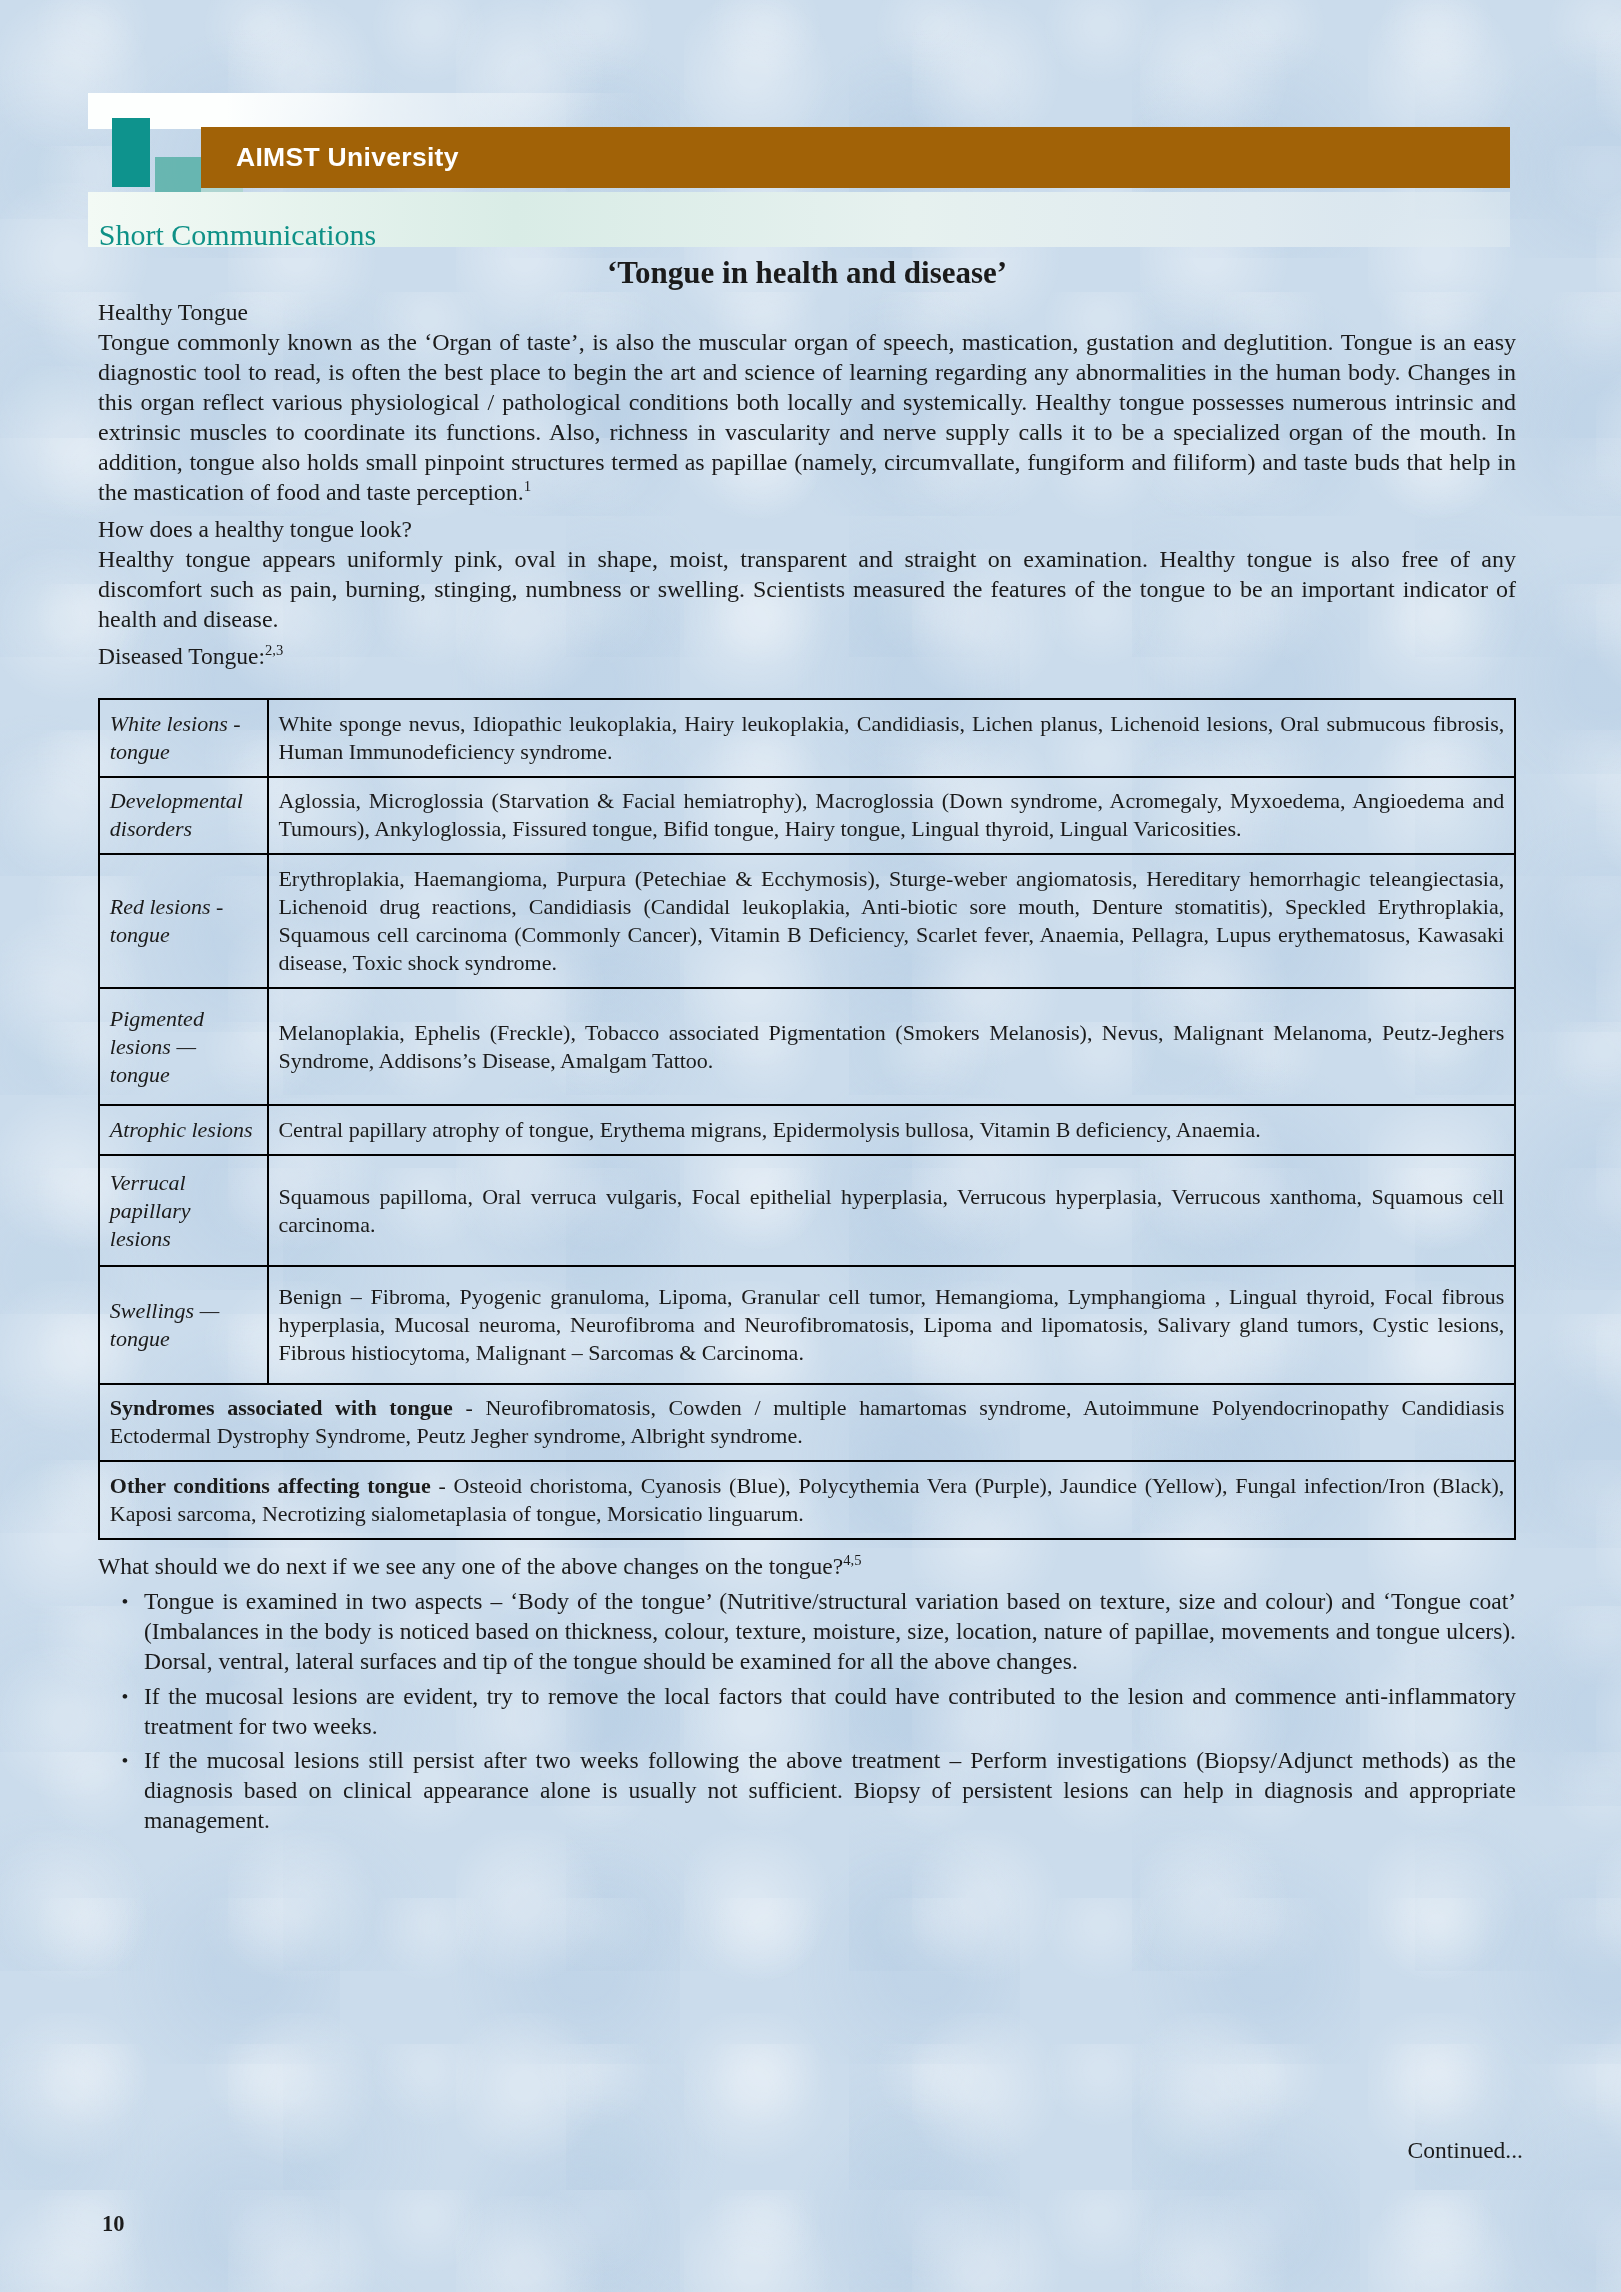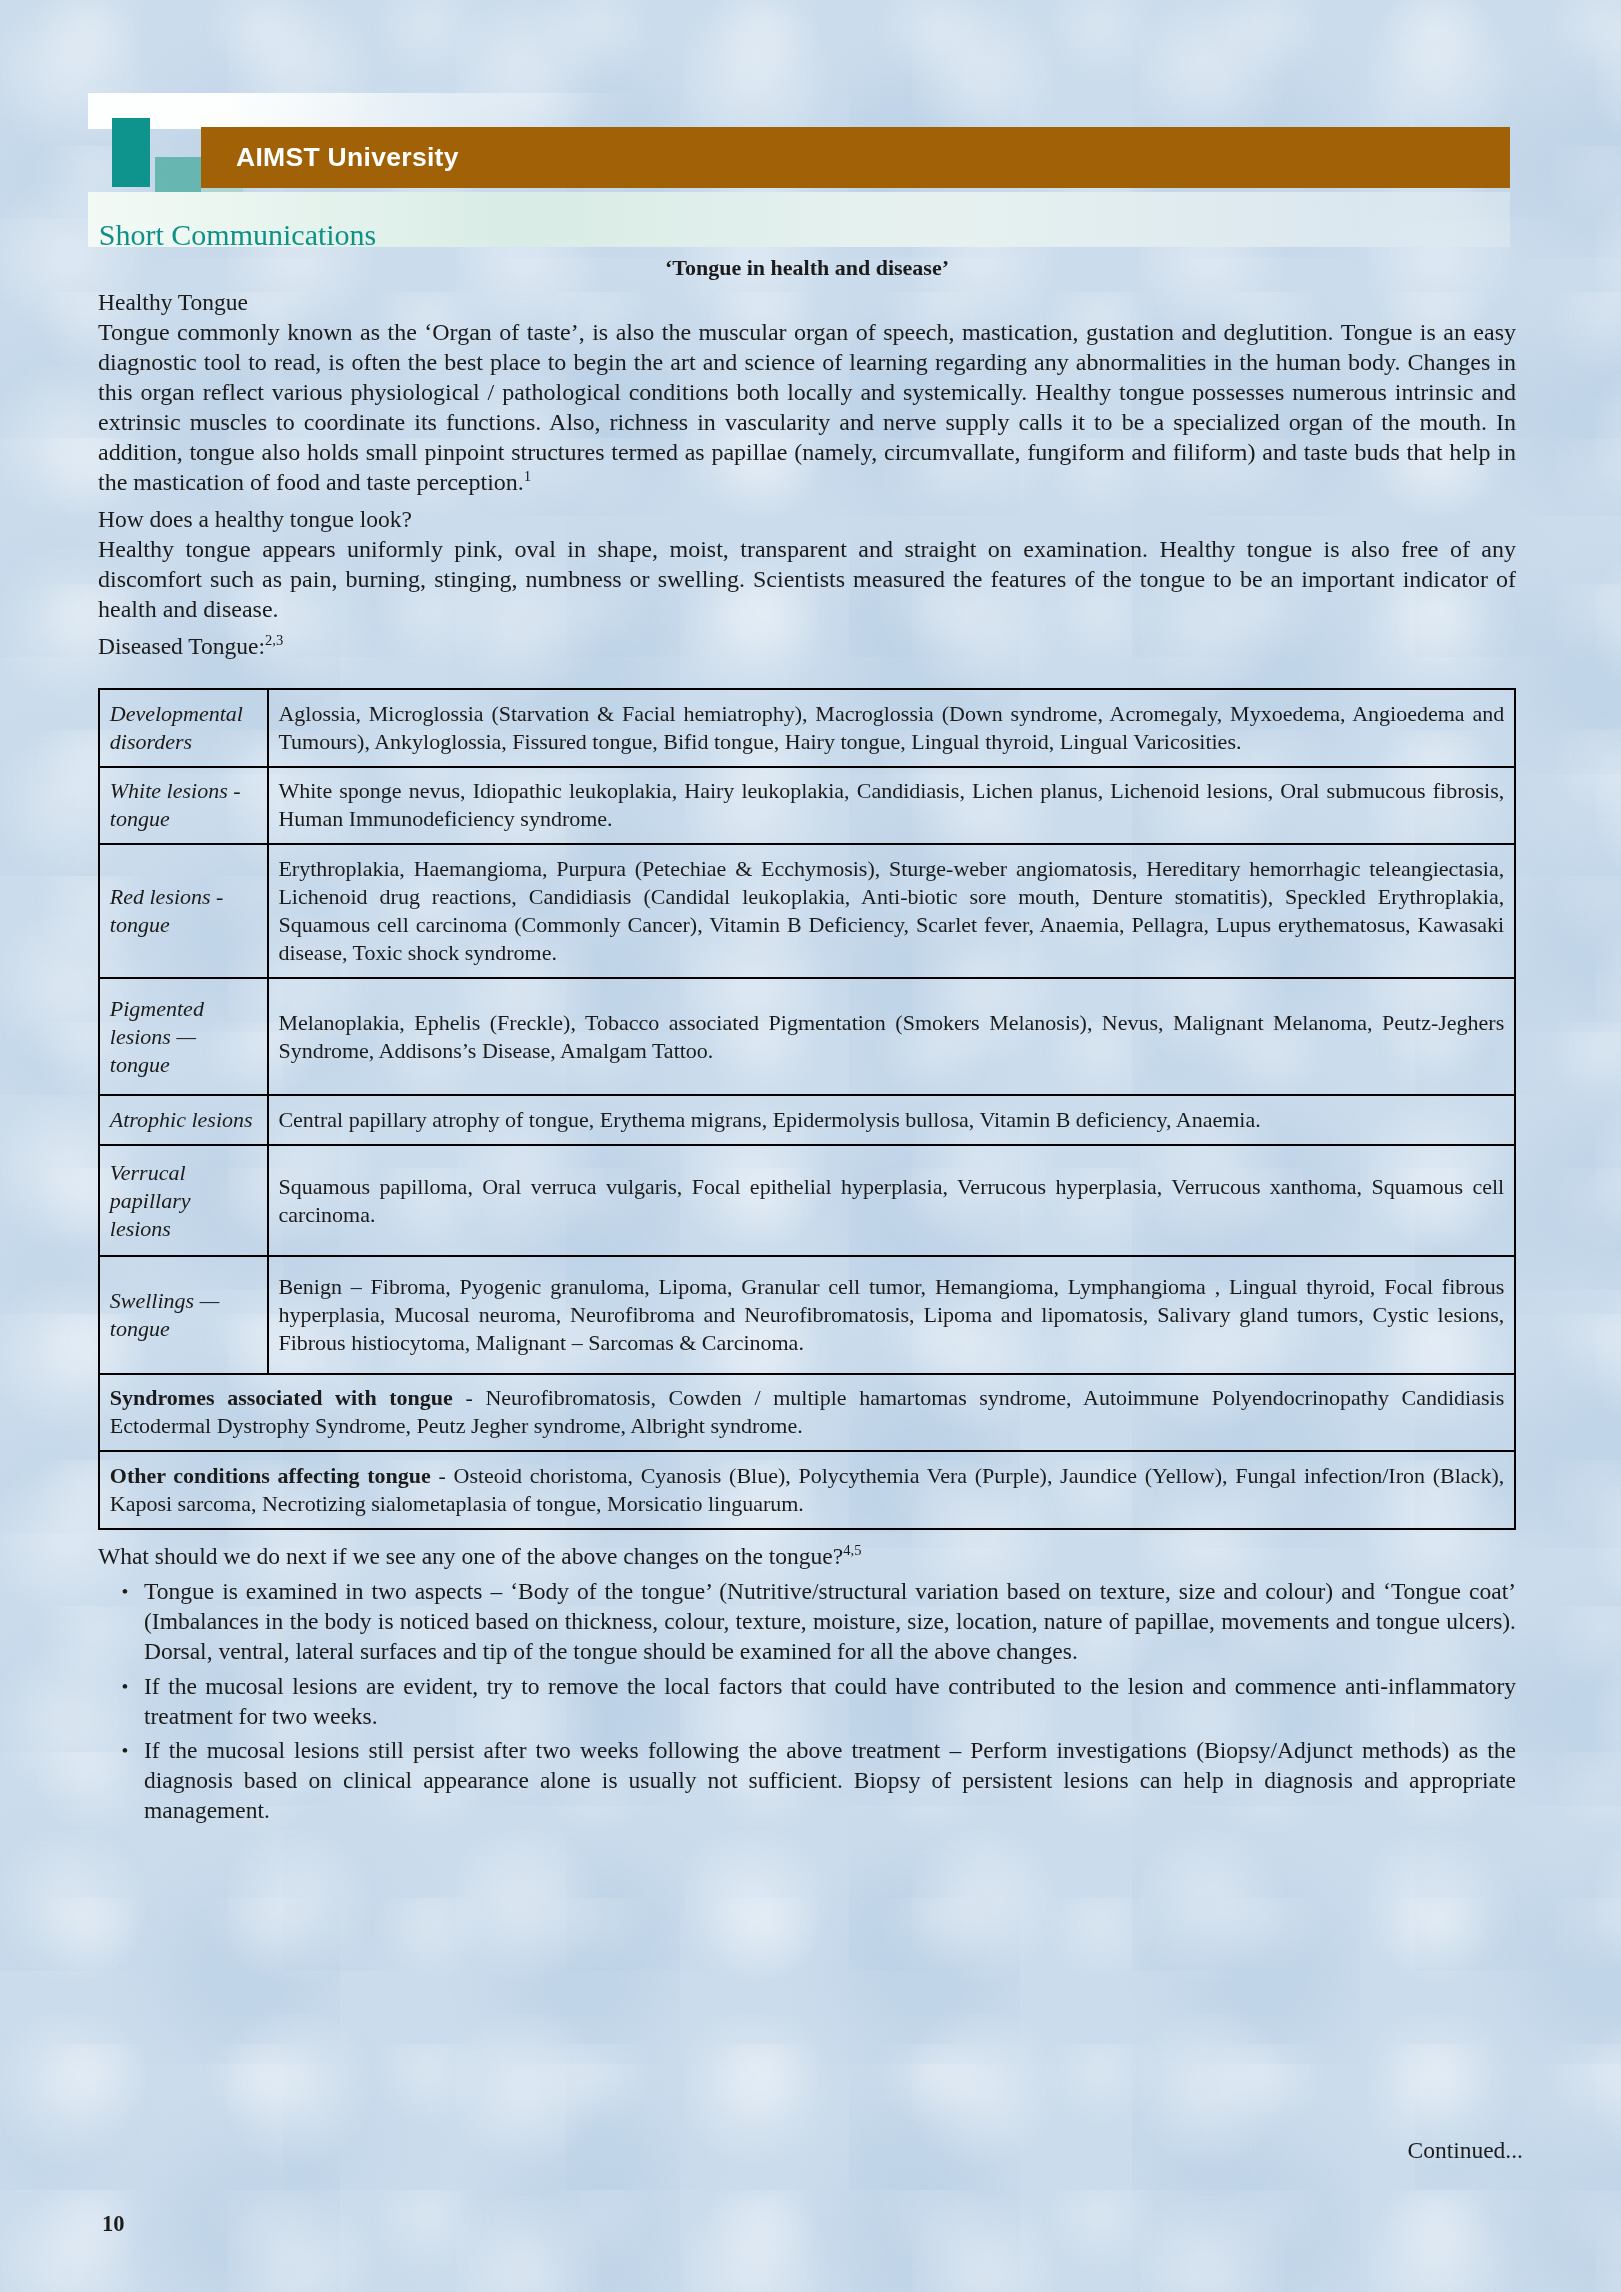--- a/index.html
+++ b/index.html
@@ -21,21 +21,21 @@
   .banner-title{font-family:"Liberation Sans", sans-serif;font-weight:bold;font-size:26.5px;
     color:#ffffff;line-height:61px;padding-left:35px;letter-spacing:0.3px;}
   .sq-dark{position:absolute;left:112px;top:118px;width:38px;height:69px;background:#0e938d;}
   .sq-mid{position:absolute;left:155px;top:157px;width:46px;height:46px;background:#57b0a7;opacity:.85;}
   .sq-light{position:absolute;left:201px;top:188px;width:42px;height:40px;background:#a9d5cb;opacity:.8;}
   .sc-band{position:absolute;left:88px;top:192px;width:1422px;height:55px;
     background:linear-gradient(to right,#f3faf5,#d9ece6 30%,#e6f1ef 58%,#dfeaf0 82%,rgba(223,234,240,.55));}
   .sc-label{font-size:30px;color:#0f9187;line-height:53px;padding-left:10.8px;margin-top:16px;}
   
   .content{position:absolute;left:98px;top:255px;width:1418px;}
-  .page-title{text-align:center;font-weight:bold;font-size:22px;margin:0 0 5.9px 0;}
+  .page-title{text-align:center;font-weight:bold;font-size:31px;margin:0 0 5.9px 0;}
   .h1{font-weight:normal;font-size:23.5px;line-height:30px;margin:0;}
   .h1.gap{margin-top:6.9px;}
   p.body{font-size:24px;line-height:30px;text-align:justify;margin:0;}
   sup{font-size:0.62em;line-height:0;}
   
   table.disease{width:100%;border-collapse:collapse;margin-top:27.4px;table-layout:fixed;}
   table.disease td{border:2.9px solid #000;font-size:22px;line-height:28px;
     vertical-align:middle;padding:9.8px 9.8px;}
   td.lbl{width:147px;font-style:italic;font-size:21px;padding-left:11.8px;padding-right:3.9px;
     text-align:left;}
@@ -76,26 +76,26 @@
   <p class="body"><span>Tongue commonly known as the ‘Organ of taste’, is also the muscular organ of speech, mastication, gustation and deglutition. Tongue is an easy diagnostic tool to read, is often the best place to begin the art and science of learning regarding any abnormalities in the human body. Changes in this organ reflect various physiological / pathological conditions both locally and systemically. Healthy tongue possesses numerous intrinsic and extrinsic muscles to coordinate its functions. Also, richness in vascularity and nerve supply calls it to be a specialized organ of the mouth. In addition, tongue also holds small pinpoint structures termed as papillae (namely, circumvallate, fungiform and filiform) and taste buds that help in the mastication of food and taste perception.</span><sup>1</sup></p>
 
   <div class="h1 gap">How does a healthy tongue look?</div>
   <p class="body">Healthy tongue appears uniformly pink, oval in shape, moist, transparent and straight on examination. Healthy tongue is also free of any discomfort such as pain, burning, stinging, numbness or swelling. Scientists measured the features of the tongue to be an important indicator of health and disease.</p>
 
   <div class="h1 gap"><span>Diseased Tongue:</span><sup>2,3</sup></div>
 
   <table class="disease">
     <tbody>
       <tr>
+        <td class="lbl">White lesions - tongue</td>
+        <td class="cnt">White sponge nevus, Idiopathic leukoplakia, Hairy leukoplakia, Candidiasis, Lichen planus, Lichenoid lesions, Oral submucous fibrosis, Human Immunodeficiency syndrome.</td>
+      </tr>
+      <tr>
         <td class="lbl">Developmental disorders</td>
         <td class="cnt">Aglossia, Microglossia (Starvation &amp; Facial hemiatrophy), Macroglossia (Down syndrome, Acromegaly, Myxoedema, Angioedema and Tumours), Ankyloglossia, Fissured tongue, Bifid tongue, Hairy tongue, Lingual thyroid, Lingual Varicosities.</td>
-      </tr>
-      <tr>
-        <td class="lbl">White lesions - tongue</td>
-        <td class="cnt">White sponge nevus, Idiopathic leukoplakia, Hairy leukoplakia, Candidiasis, Lichen planus, Lichenoid lesions, Oral submucous fibrosis, Human Immunodeficiency syndrome.</td>
       </tr>
       <tr>
         <td class="lbl">Red lesions - tongue</td>
         <td class="cnt">Erythroplakia, Haemangioma, Purpura (Petechiae &amp; Ecchymosis), Sturge-weber angiomatosis, Hereditary hemorrhagic teleangiectasia, Lichenoid drug reactions, Candidiasis (Candidal leukoplakia, Anti-biotic sore mouth, Denture stomatitis), Speckled  Erythroplakia, Squamous cell carcinoma (Commonly Cancer), Vitamin B Deficiency, Scarlet fever, Anaemia, Pellagra, Lupus erythematosus, Kawasaki disease, Toxic shock syndrome.</td>
       </tr>
       <tr class="tall">
         <td class="lbl">Pigmented lesions — tongue</td>
         <td class="cnt">Melanoplakia, Ephelis (Freckle), Tobacco associated Pigmentation (Smokers Melanosis), Nevus, Malignant Melanoma, Peutz-Jeghers Syndrome, Addisons’s Disease, Amalgam Tattoo.</td>
       </tr>
       <tr>

